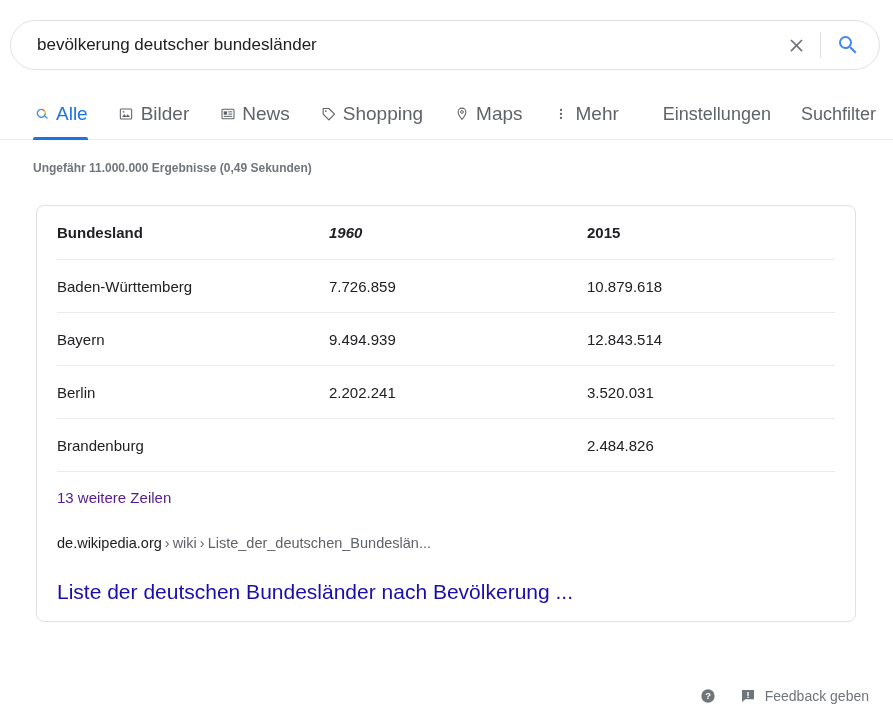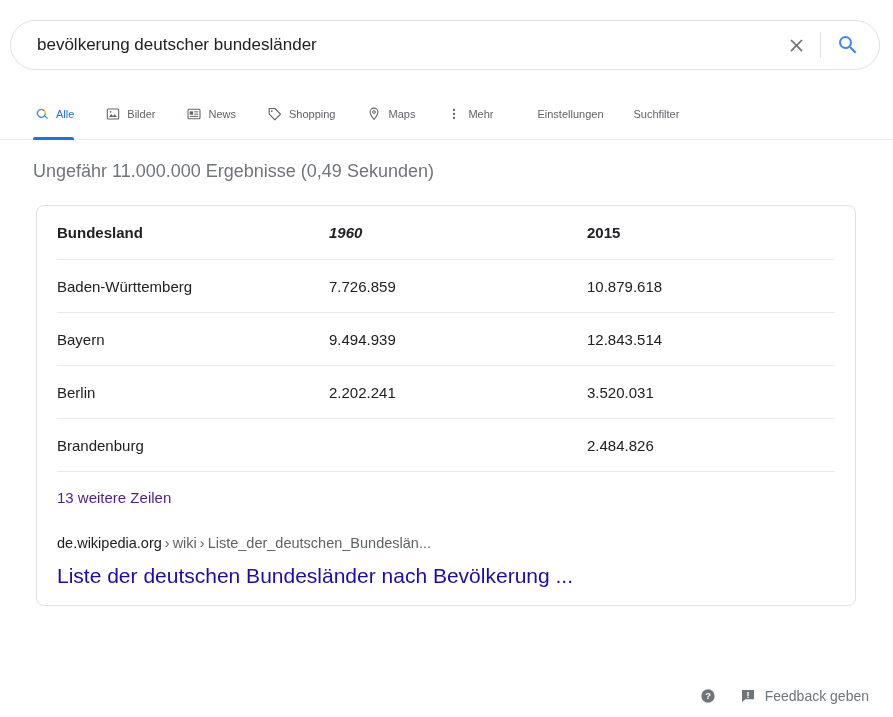--- a/index.html
+++ b/index.html
@@ -84,21 +84,21 @@
     height: 42px;
     padding-left: 33px;
     display: flex;
     align-items: flex-start;
   }
   .tab {
     display: flex;
     align-items: center;
     gap: 6px;
     height: 32px;
-    font-size: 11px;
+    font-size: 19px;
     color: #5f6368;
     cursor: pointer;
     position: relative;
     white-space: nowrap;
   }
   .tab.active { color: #1a73e8; }
   .tab.active::after {
     content: "";
     position: absolute;
     left: 0;
@@ -111,36 +111,37 @@
   .tab-gap { width: 30px; flex: 0 0 auto; }
   .tab-gap-lg { width: 44px; flex: 0 0 auto; }
   .tab-icon {
     display: inline-flex;
     width: 17px;
     height: 17px;
     align-items: center;
     justify-content: center;
   }
   .tool {
-    font-size: 11px;
+    font-size: 18px;
     color: #5f6368;
     cursor: pointer;
     height: 32px;
     display: flex;
     align-items: center;
     white-space: nowrap;
   }
 
   
   .stats {
     position: absolute;
     left: 33px;
     top: 161px;
-    font-size: 18px;
+    font-size: 12px;
     color: #70757a;
+    font-weight: bold;
   }
 
   
   .card {
     position: absolute;
     left: 36px;
     top: 205px;
     width: 820px;
     box-sizing: border-box;
     border: 1px solid #dfe1e5;
@@ -188,21 +189,21 @@
   .src-url {
     margin-top: 28px;
     font-size: 14.5px;
     color: #202124;
     cursor: pointer;
   }
   .src-url .sep { color: #5f6368; padding: 0 3px; }
   .src-url .path { color: #5f6368; }
   .result-title {
     display: block;
-    margin-top: 12px;
+    margin-top: 28px;
     font-size: 21px;
     line-height: 26px;
     color: #1a0dab;
     cursor: pointer;
   }
 
   
   .snippet-footer {
     position: absolute;
     left: 0;

